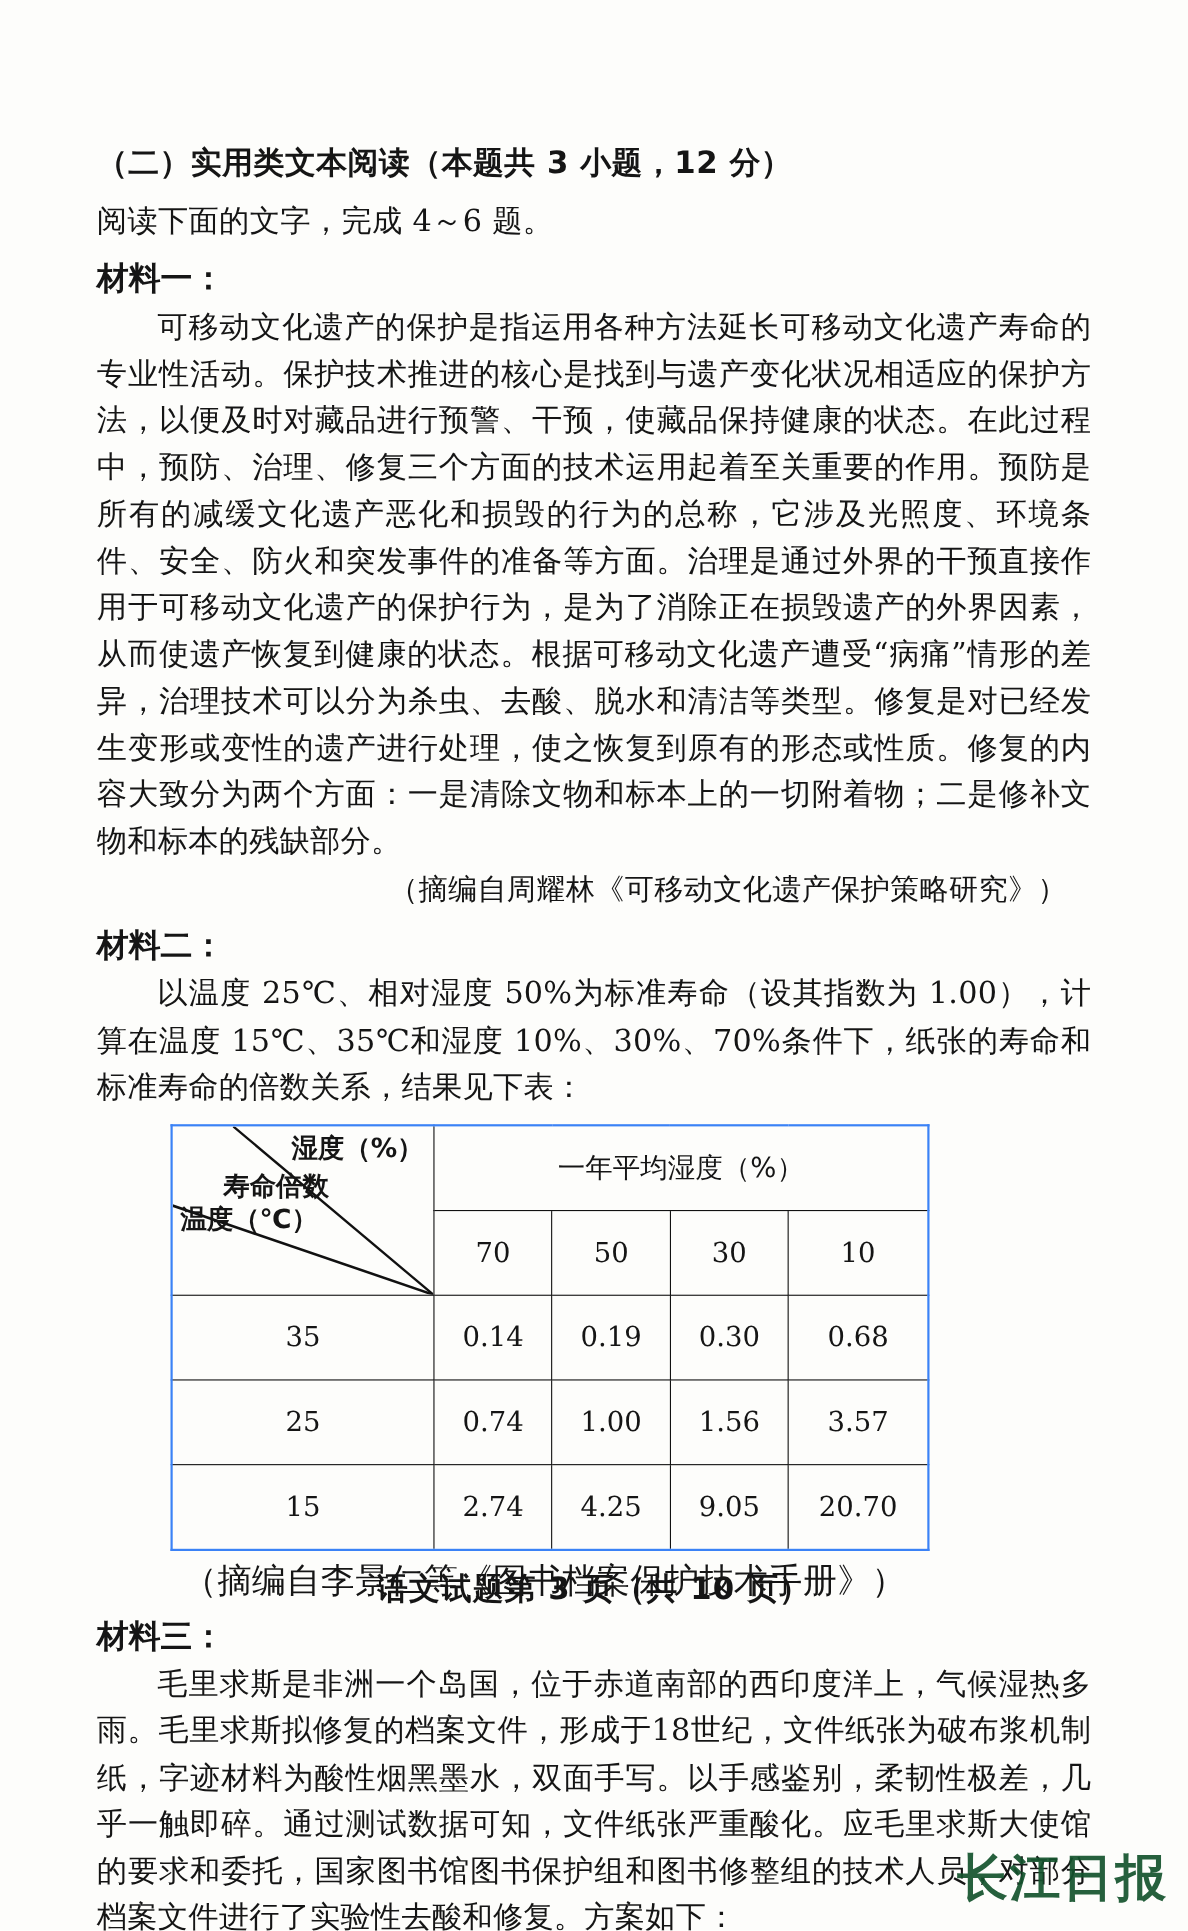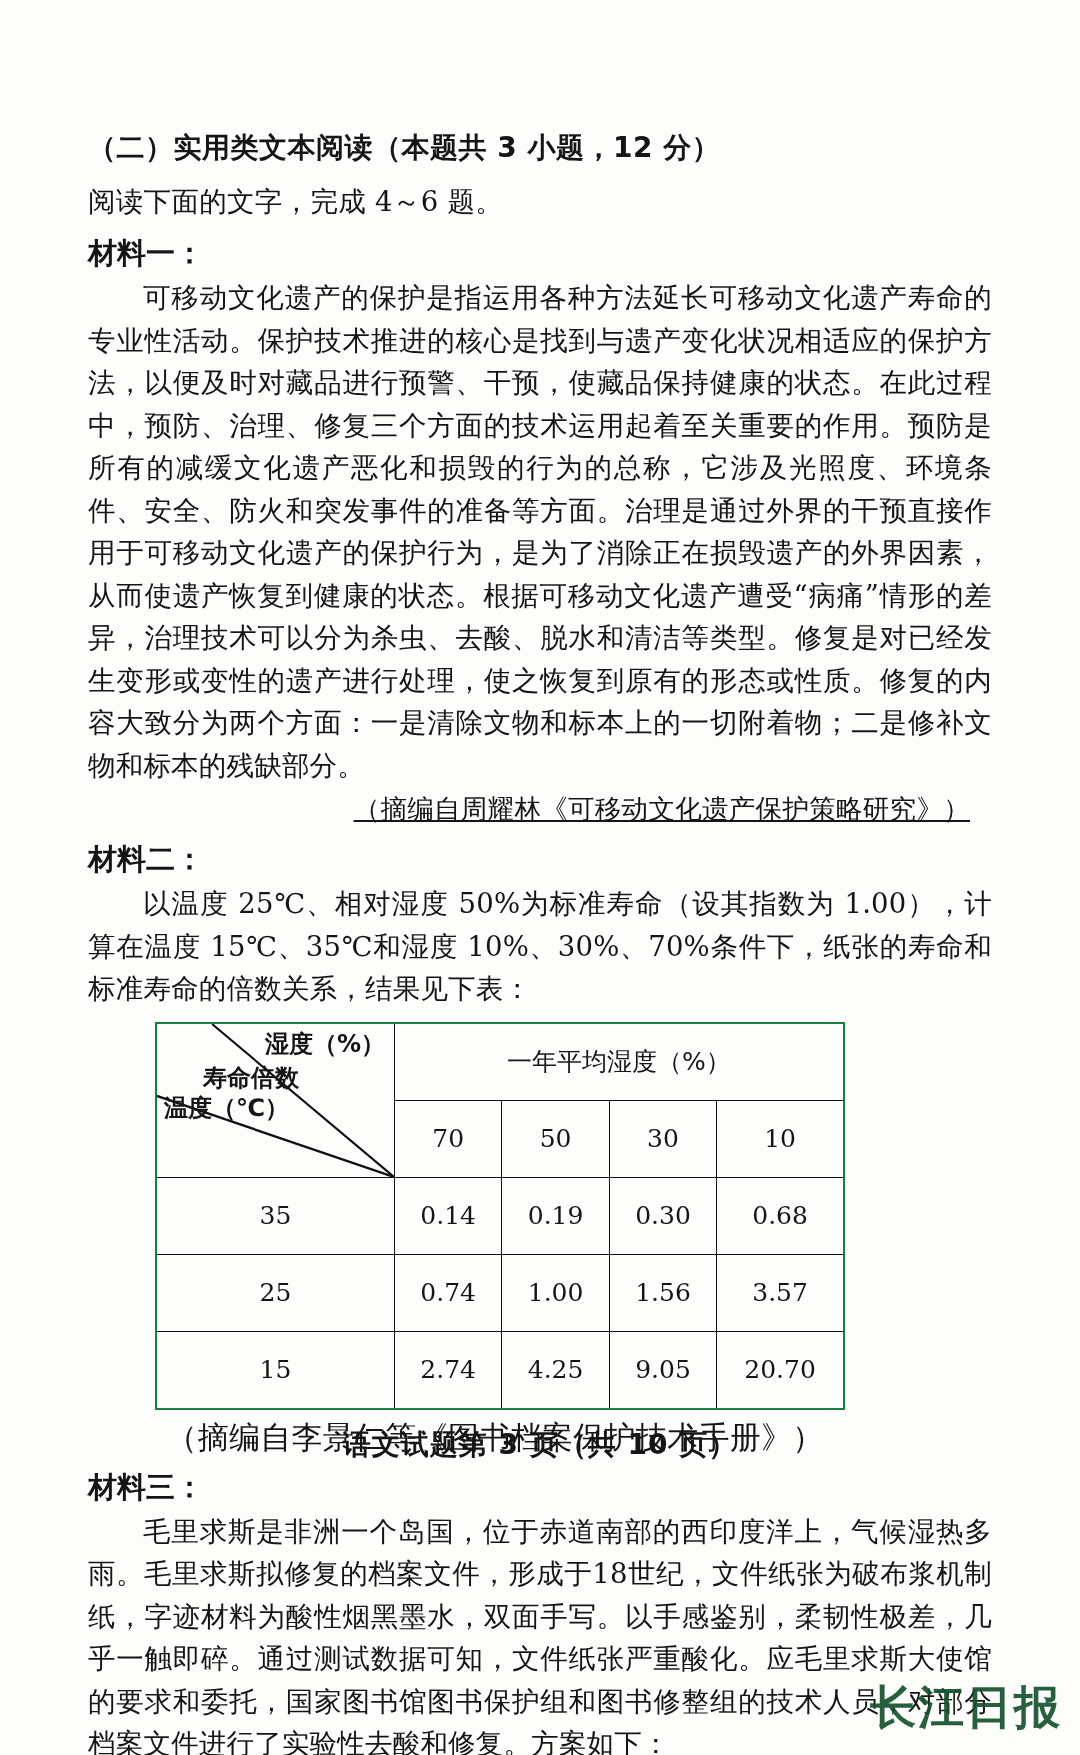--- a/index.html
+++ b/index.html
@@ -70,42 +70,41 @@
     margin: 0;
     letter-spacing: 0.2px;
   }
 
   .citation {
     font-size: 26.5px;
     line-height: 42px;
     text-align: right;
     padding-right: 22px;
     margin: 2px 0 4px 0;
-    text-decoration: underline;
   }
 
   .citation-center {
     font-size: 31px;
     line-height: 42px;
     text-align: center;
     margin: 6px 0 6px 0;
     padding-right: 90px;
   }
 
   
   .table-wrap {
     margin: 12px 0 4px 0;
     display: flex;
     justify-content: center;
     padding-right: 80px;
   }
 
   table.life-table {
     border-collapse: collapse;
-    border: 2px solid #15803d;
+    border: 2px solid #3b82f6;
     font-family: "DejaVu Serif", "Liberation Serif", serif;
     width: 690px;
   }
   table.life-table td, table.life-table th {
     border: 1.5px solid #111;
     text-align: center;
     font-weight: normal;
     font-size: 25px;
     padding: 16px;
     height: 44px;

